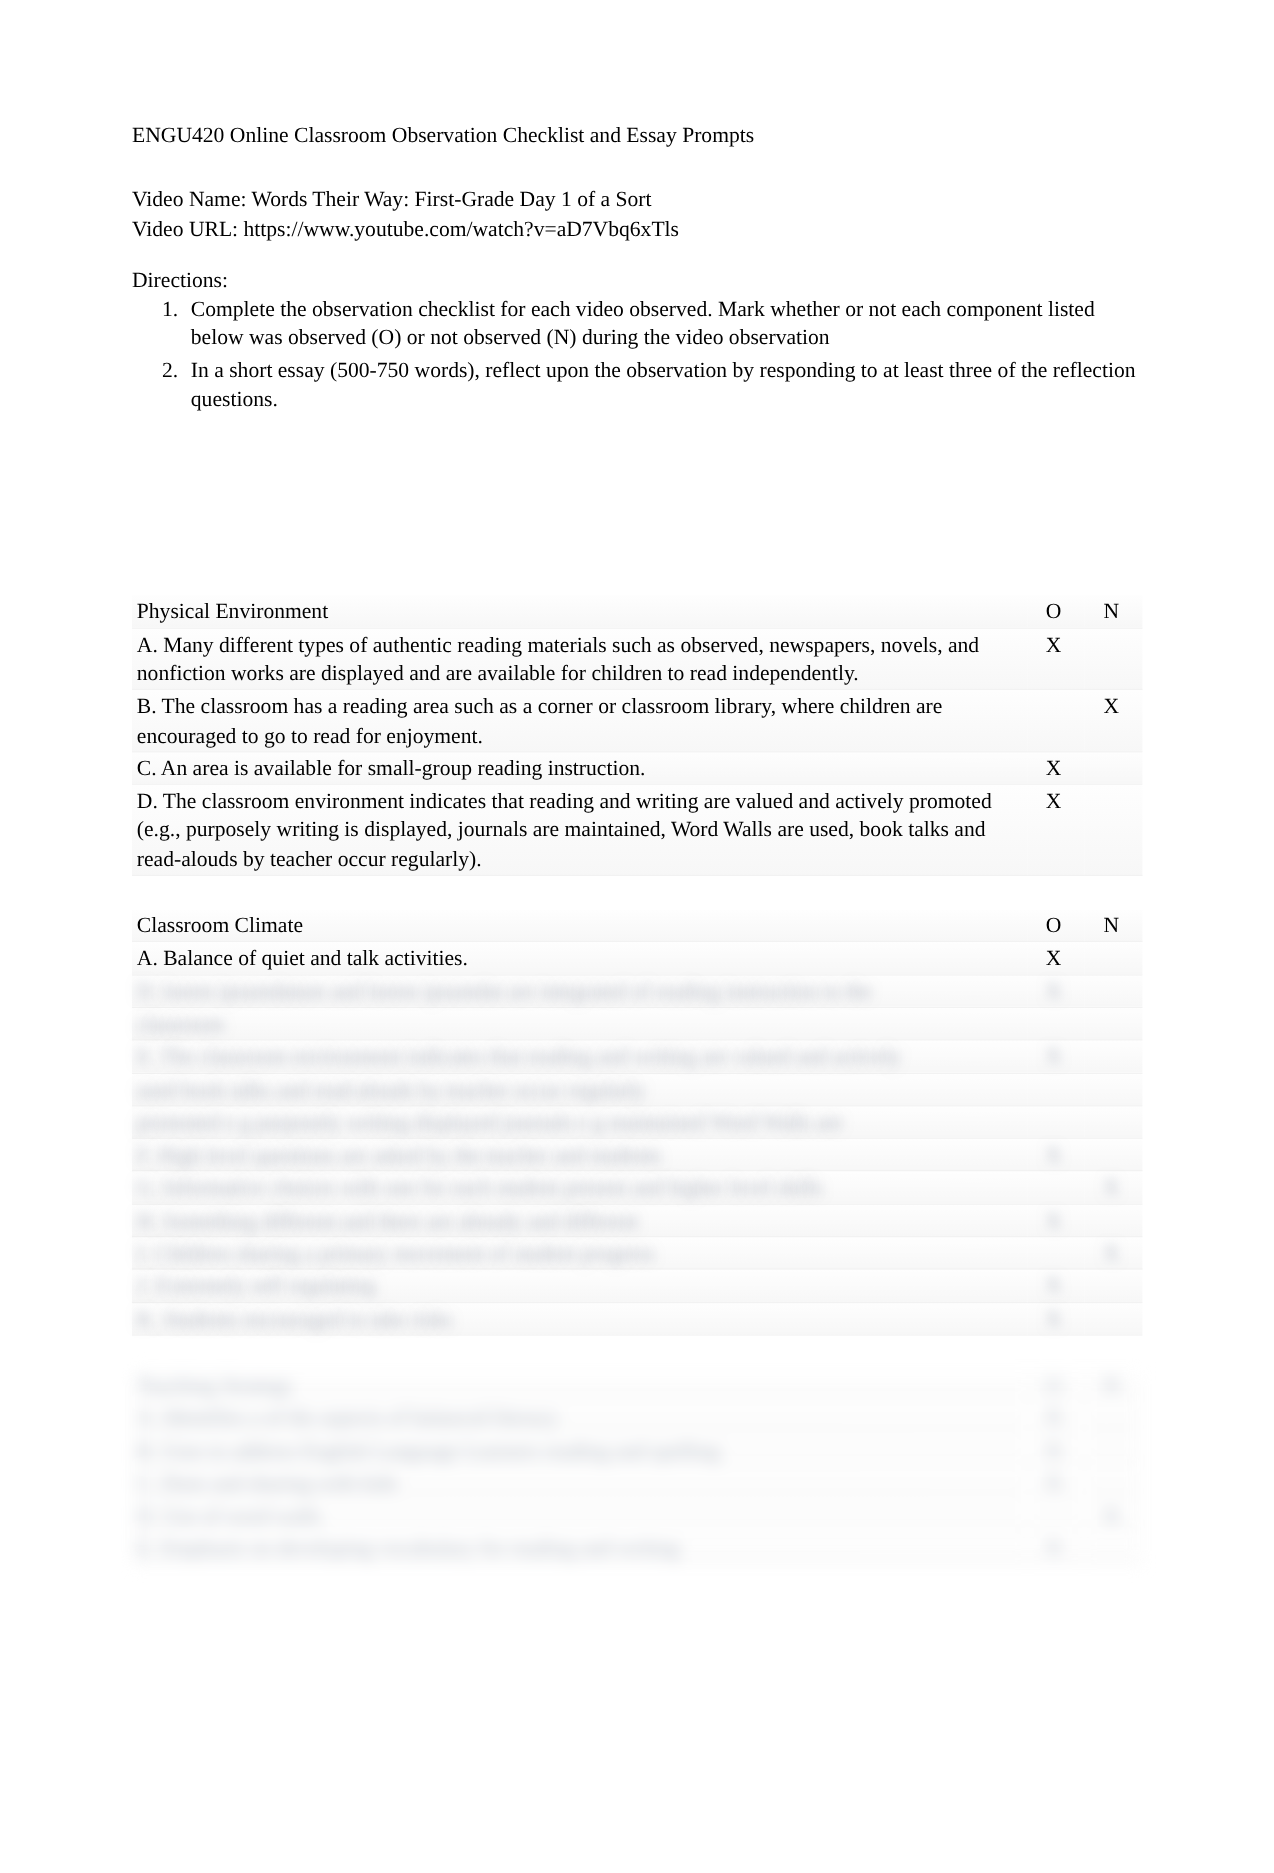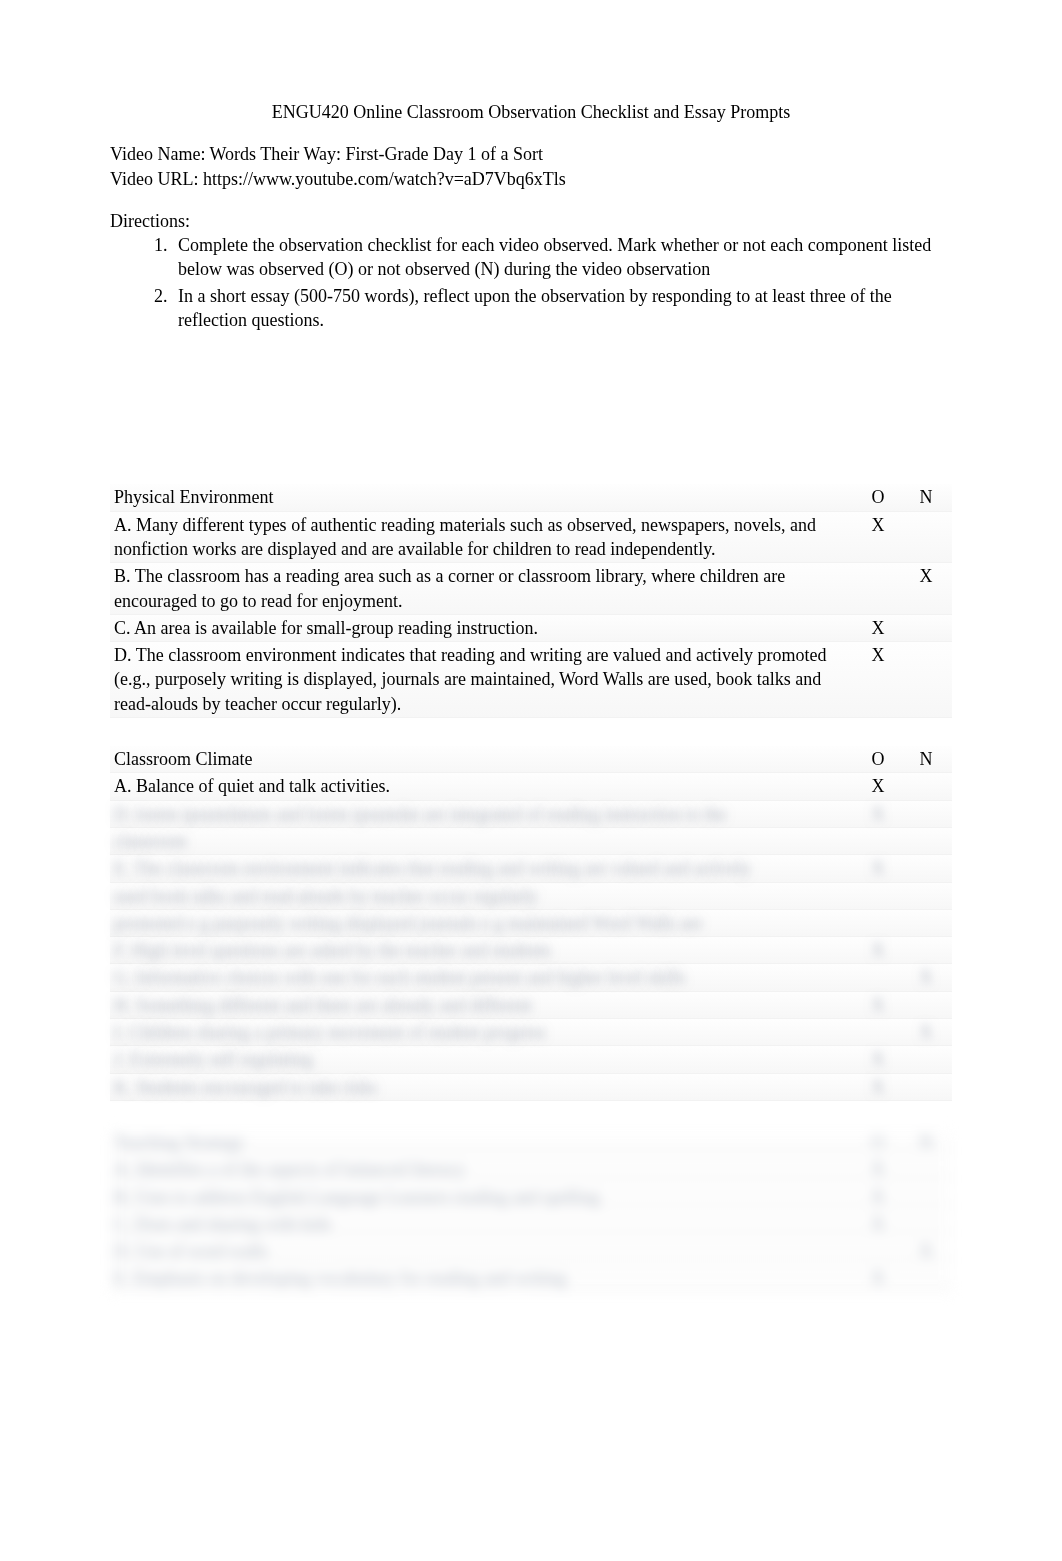--- a/index.html
+++ b/index.html
@@ -6,32 +6,31 @@
   body {
     font-family: "Times New Roman", Times, serif;
     background: #ffffff;
     color: #000000;
     width: 1062px;
     padding: 100px 110px 60px 110px;
     font-size: 18px;
     line-height: 1.35;
   }
   .title {
-    text-align: center;
-    margin-bottom: 18px;
+    margin-bottom: 30px;
   }
   .meta-block {
     margin-bottom: 18px;
   }
   .directions-label {
     margin-bottom: 0;
   }
   .directions-list {
     list-style: decimal;
-    margin-left: 62px;
+    margin-left: 43px;
     padding-left: 0;
   }
   .directions-list li {
     padding-left: 6px;
     margin-bottom: 2px;
   }
   .spacer-large {
     height: 150px;
   }
   .checklist-table {

